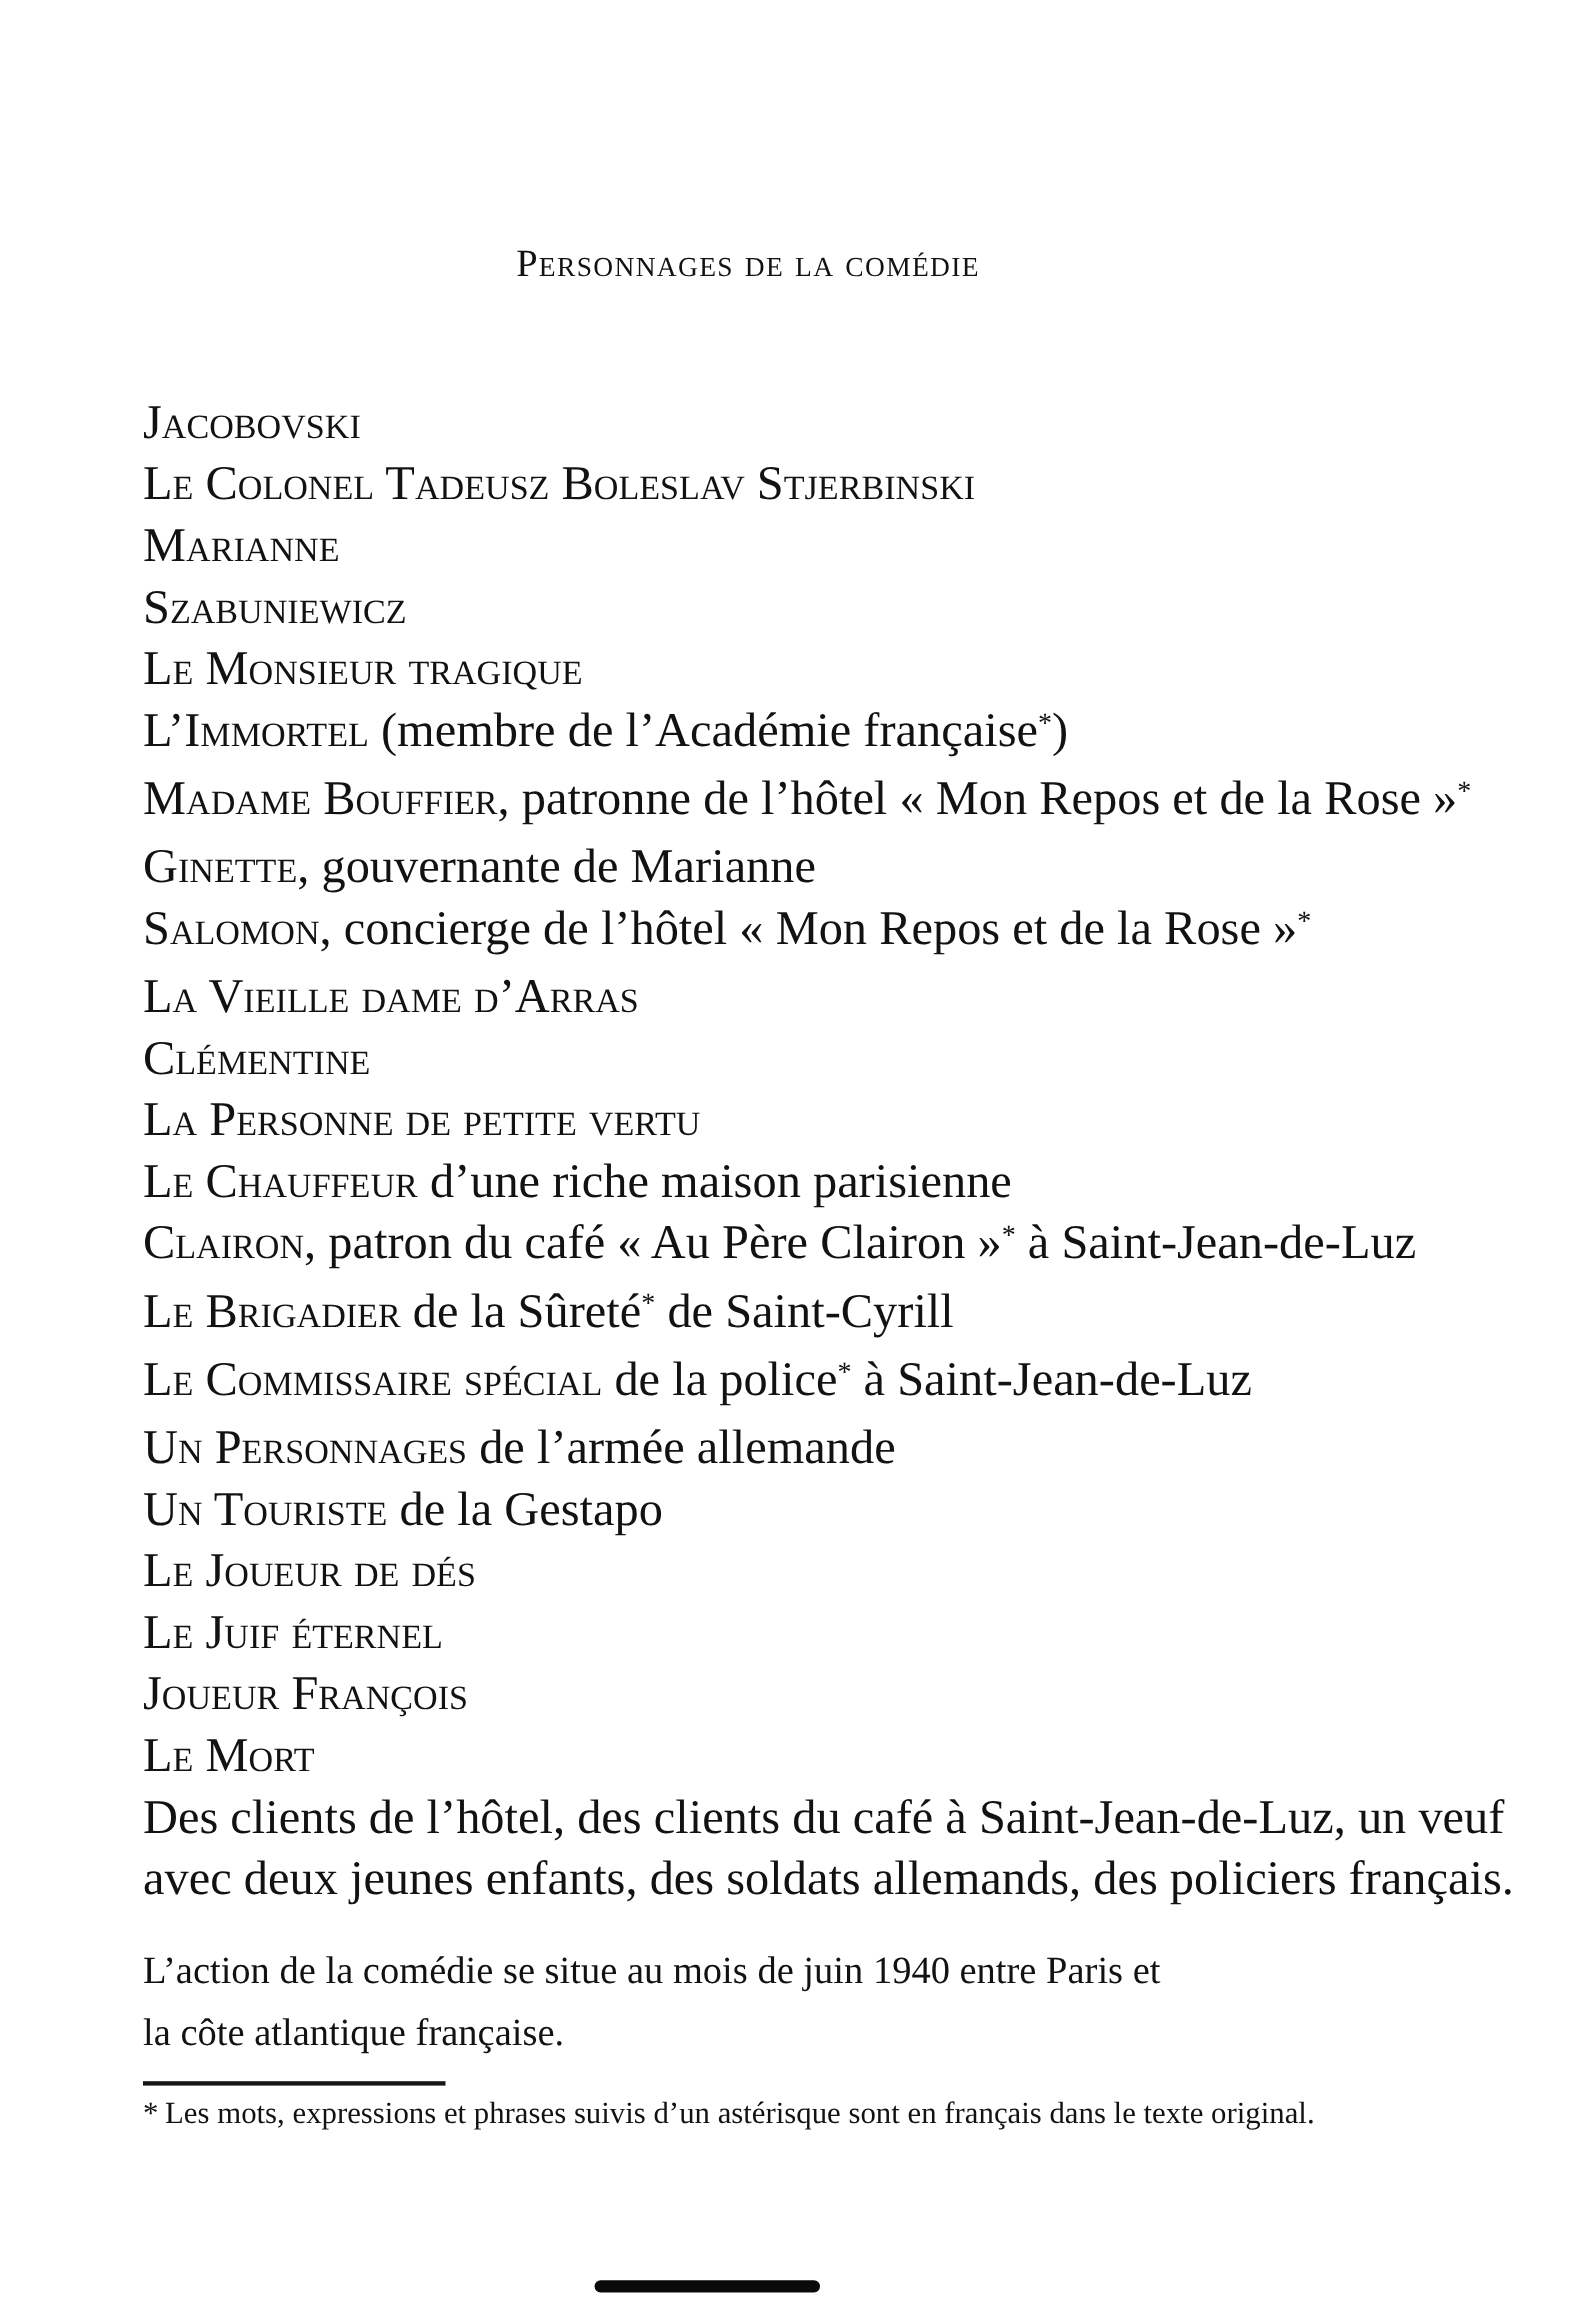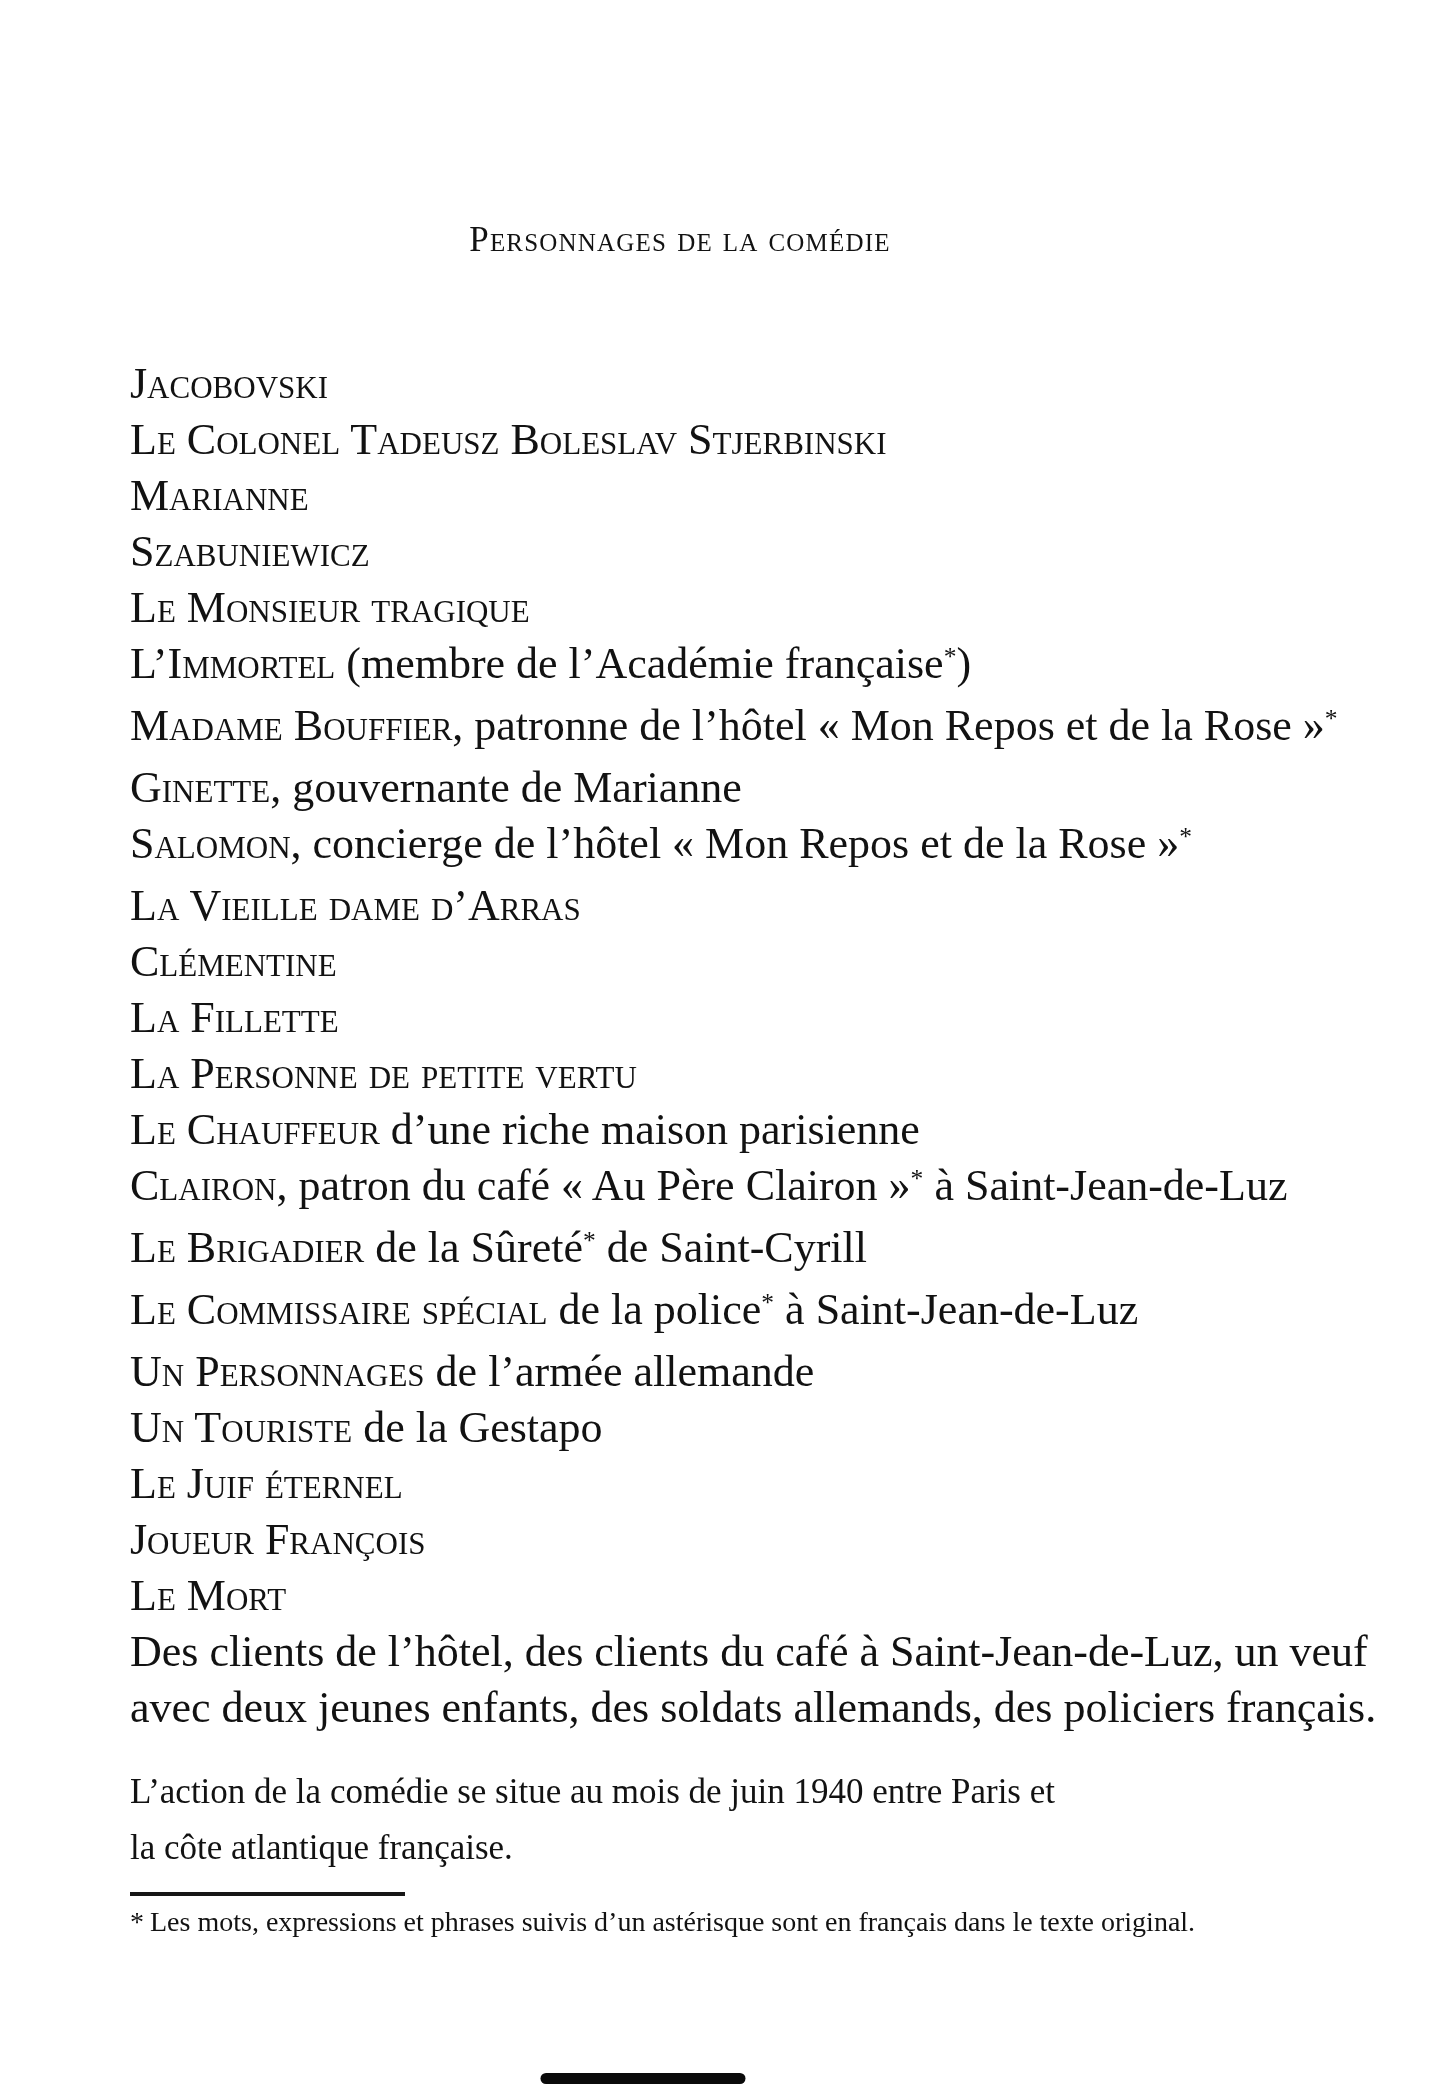--- a/index.html
+++ b/index.html
@@ -87,28 +87,28 @@
         <div class="cast-entry"><span class="sc">Le Colonel Tadeusz Boleslav Stjerbinski</span></div>
         <div class="cast-entry"><span class="sc">Marianne</span></div>
         <div class="cast-entry"><span class="sc">Szabuniewicz</span></div>
         <div class="cast-entry"><span class="sc">Le Monsieur tragique</span></div>
         <div class="cast-entry"><span class="sc">L’Immortel</span><span class=""> (membre de l’Académie française</span><span class="sup">*</span><span class="">)</span></div>
         <div class="cast-entry"><span class="sc">Madame Bouffier</span><span class="">, patronne de l’hôtel « Mon Repos et de la Rose »</span><span class="sup">*</span></div>
         <div class="cast-entry"><span class="sc">Ginette</span><span class="">, gouvernante de Marianne</span></div>
         <div class="cast-entry"><span class="sc">Salomon</span><span class="">, concierge de l’hôtel « Mon Repos et de la Rose »</span><span class="sup">*</span></div>
         <div class="cast-entry"><span class="sc">La Vieille dame d’Arras</span></div>
         <div class="cast-entry"><span class="sc">Clémentine</span></div>
-        <div class="cast-entry"><span class="sc">La Fillette</span></div>
         <div class="cast-entry"><span class="sc">La Personne de petite vertu</span></div>
         <div class="cast-entry"><span class="sc">Le Chauffeur</span><span class=""> d’une riche maison parisienne</span></div>
         <div class="cast-entry"><span class="sc">Clairon</span><span class="">, patron du café « Au Père Clairon »</span><span class="sup">*</span><span class=""> à Saint-Jean-de-Luz</span></div>
         <div class="cast-entry"><span class="sc">Le Brigadier</span><span class=""> de la Sûreté</span><span class="sup">*</span><span class=""> de Saint-Cyrill</span></div>
         <div class="cast-entry"><span class="sc">Le Commissaire spécial</span><span class=""> de la police</span><span class="sup">*</span><span class=""> à Saint-Jean-de-Luz</span></div>
         <div class="cast-entry"><span class="sc">Un Personnages</span><span class=""> de l’armée allemande</span></div>
         <div class="cast-entry"><span class="sc">Un Touriste</span><span class=""> de la Gestapo</span></div>
+        <div class="cast-entry"><span class="sc">Le Joueur de dés</span></div>
         <div class="cast-entry"><span class="sc">Le Juif éternel</span></div>
         <div class="cast-entry"><span class="sc">Joueur François</span></div>
         <div class="cast-entry"><span class="sc">Le Mort</span></div>
         <div class="para-line">Des clients de l’hôtel, des clients du café à Saint-Jean-de-Luz, un veuf</div>
         <div class="para-line">avec deux jeunes enfants, des soldats allemands, des policiers français.</div>
       </div>
 
     <div class="setting" id="setting-paragraph">
         <div class="para-line">L’action de la comédie se situe au mois de juin 1940 entre Paris et</div>
         <div class="para-line">la côte atlantique française.</div>

